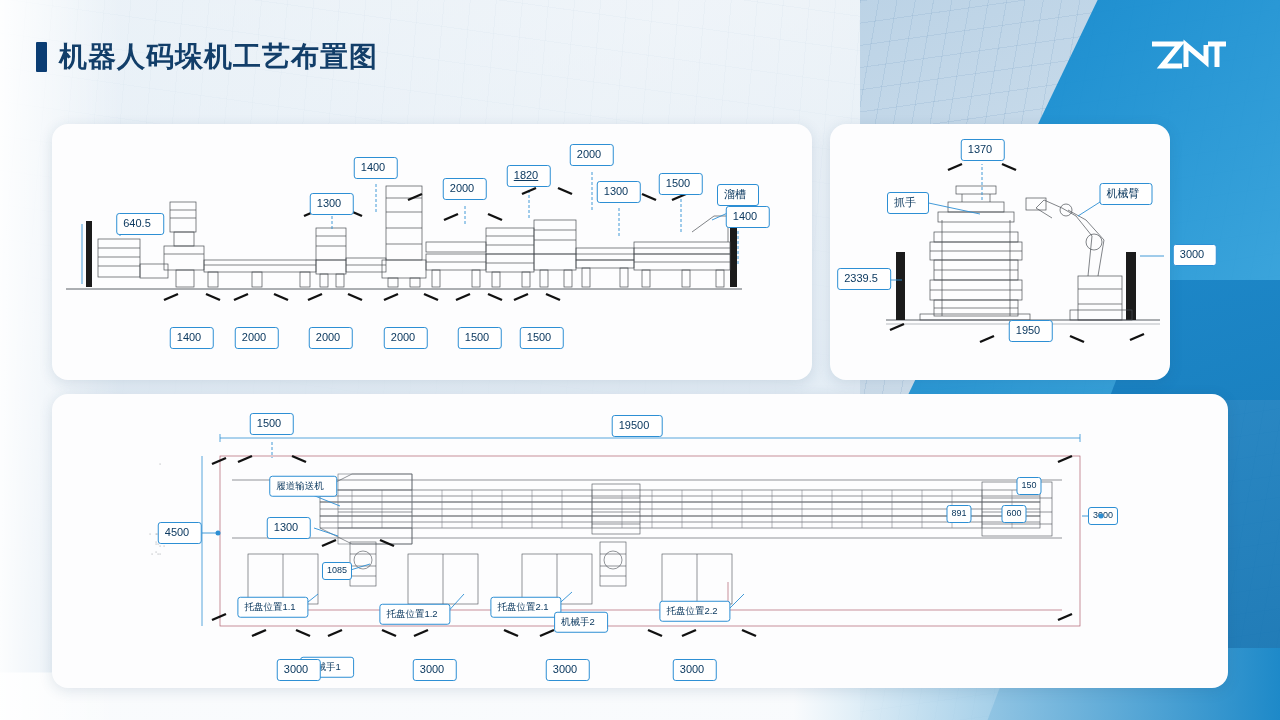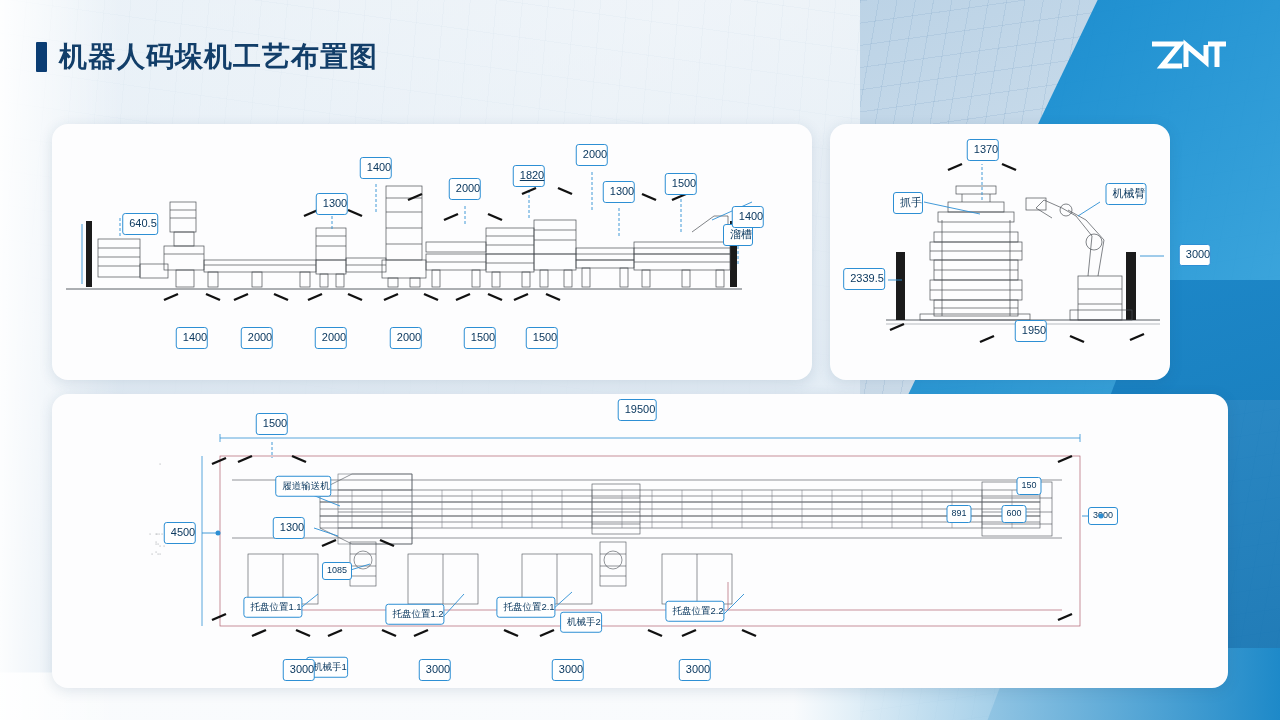--- a/index.html
+++ b/index.html
@@ -109,21 +109,21 @@
 
   
   .dim {
     position: absolute;
     border: 1px solid #2d8fd4;
     background: #ffffff;
     color: #0d3a60;
     border-radius: 3px;
     font-size: 11px;
     line-height: 1;
-    padding: 4px 0 5px 6px;
+    padding: 4px 12px 5px 6px;
     white-space: nowrap;
     transform: translate(-50%, -50%);
   }
   .dim.sm { font-size: 9px; padding: 3px 4px 4px 4px; }
   .dim.cn { font-size: 9.5px; }
   .dim.cn2 { font-size: 11px; }
 
   .dot {
     position: absolute;
     width: 5px; height: 5px;
@@ -292,21 +292,21 @@
     </div>
 
     <div class="dim" style="left:68px;  top:100px;margin-left:20px;">640.5</div>
     <div class="dim" style="left:280px; top:80px;">1300</div>
     <div class="dim" style="left:324px; top:44px;">1400</div>
     <div class="dim" style="left:413px; top:65px;">2000</div>
     <div class="dim" style="left:477px; top:52px;text-decoration:underline;">1820</div>
     <div class="dim" style="left:540px; top:31px;">2000</div>
     <div class="dim" style="left:567px; top:68px;">1300</div>
     <div class="dim" style="left:629px; top:60px;">1500</div>
-    <div class="dim cn2" style="left:686px; top:71px;margin-top:40px;">溜槽</div>
+    <div class="dim cn2" style="left:686px; top:71px;">溜槽</div>
     <div class="dim" style="left:696px; top:93px;">1400</div>
 
     <div class="dim" style="left:140px; top:214px;">1400</div>
     <div class="dim" style="left:205px; top:214px;">2000</div>
     <div class="dim" style="left:279px; top:214px;">2000</div>
     <div class="dim" style="left:354px; top:214px;">2000</div>
     <div class="dim" style="left:428px; top:214px;">1500</div>
     <div class="dim" style="left:490px; top:214px;">1500</div>
   </div>
 
@@ -537,21 +537,21 @@
           <line x1="160" y1="226" x2="174" y2="220"></line>
           <line x1="1006" y1="68" x2="1020" y2="62"></line>
           <line x1="1006" y1="226" x2="1020" y2="220"></line>
           <line x1="270" y1="152" x2="284" y2="146"></line>
           <line x1="328" y1="146" x2="342" y2="152"></line>
         </g>
       </svg>
     </div>
 
     <div class="dim" style="left:220px; top:30px;">1500</div>
-    <div class="dim" style="left:585px; top:16px;text-align:center;">19500</div>
+    <div class="dim" style="left:585px; top:32px;text-align:center;">19500</div>
     <div class="dim" style="left:128px; top:139px;">4500</div>
     <div class="dim" style="left:237px; top:134px;">1300</div>
     <div class="dim cn" style="left:251px; top:92px;">履道输送机</div>
     <div class="dim sm" style="left:285px; top:177px;">1085</div>
     <div class="dim cn" style="left:221px; top:213px;">托盘位置1.1</div>
     <div class="dim cn" style="left:275px; top:226px;margin-top:47px;">机械手1</div>
     <div class="dim cn" style="left:363px; top:220px;">托盘位置1.2</div>
     <div class="dim cn" style="left:474px; top:213px;">托盘位置2.1</div>
     <div class="dim cn" style="left:529px; top:228px;">机械手2</div>
     <div class="dim cn" style="left:643px; top:217px;">托盘位置2.2</div>

